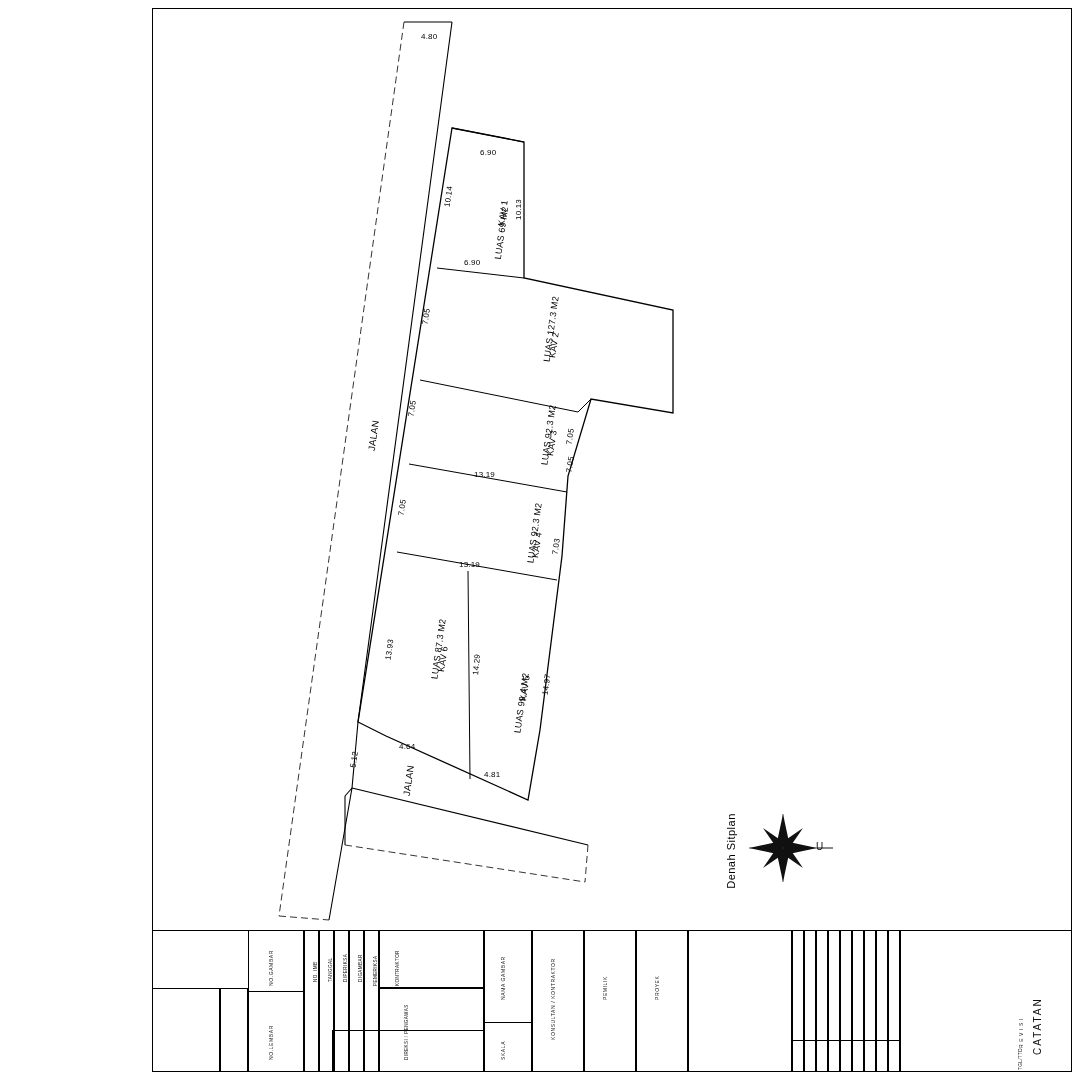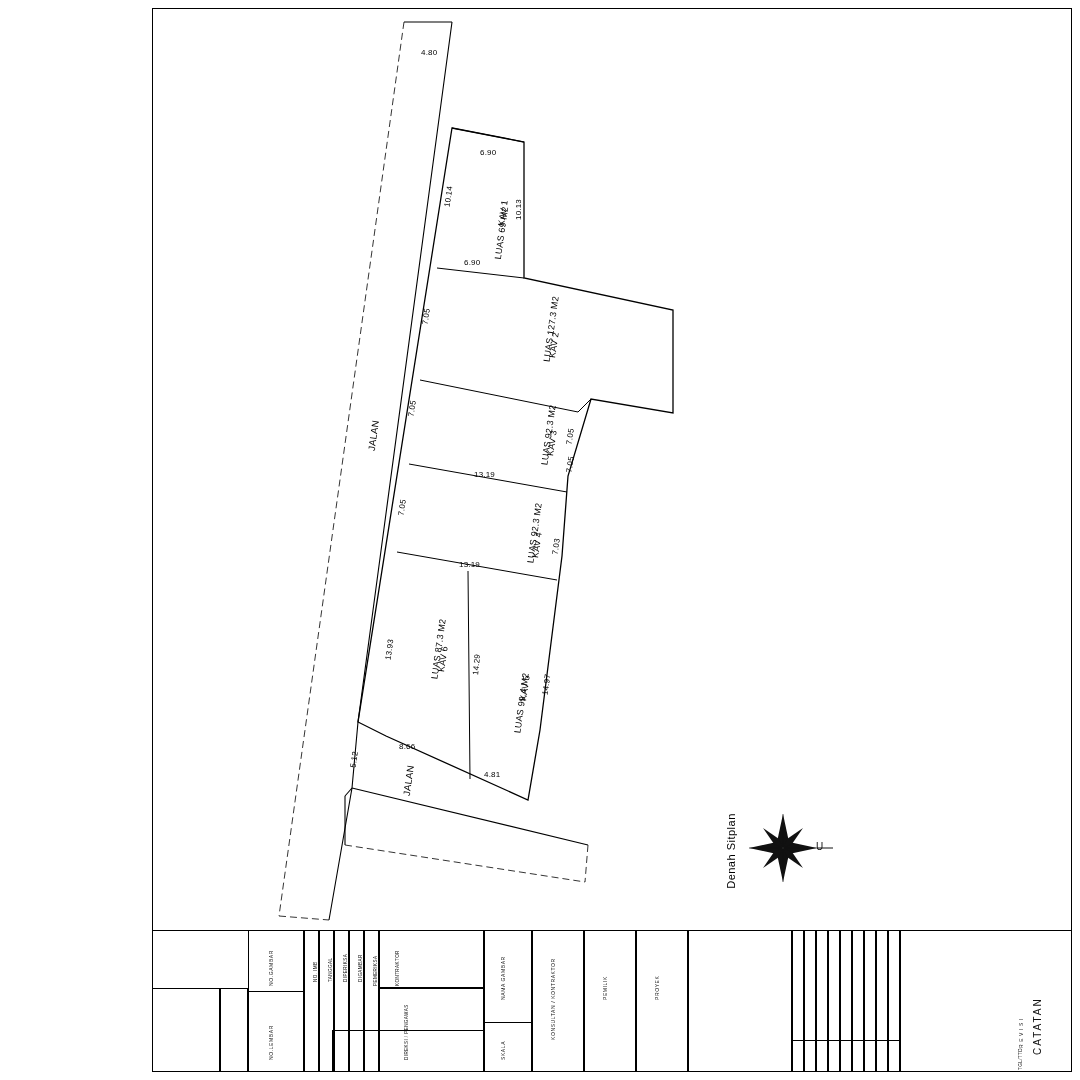--- a/index.html
+++ b/index.html
@@ -149,41 +149,41 @@
       <polygon points="-20,20 -9,4 0,0 -4,9" fill="#111"></polygon>
       <line x1="0" y1="-34" x2="0" y2="34" stroke="#111" stroke-width="0.6"></line>
       <line x1="-34" y1="0" x2="34" y2="0" stroke="#111" stroke-width="0.6"></line>
       <line x1="34" y1="0" x2="50" y2="0" stroke="#111" stroke-width="1"></line>
     </g>
   </svg>
 
   <div class="lbl big" style="left:358px; top:430px; transform:rotate(-82deg);">JALAN</div>
   <div class="lbl big" style="left:393px; top:775px; transform:rotate(-82deg);">JALAN</div>
 
-  <div class="lbl dim" style="left:421px; top:48px;">4.80</div>
+  <div class="lbl dim" style="left:421px; top:32px;">4.80</div>
 
   <div class="lbl dim" style="left:480px; top:148px;">6.90</div>
   <div class="lbl dim" style="left:438px; top:192px; transform:rotate(-82deg);">10.14</div>
   <div class="lbl dim" style="left:508px; top:205px; transform:rotate(-90deg);">10.13</div>
   <div class="lbl dim" style="left:464px; top:258px;">6.90</div>
 
   <div class="lbl dim" style="left:418px; top:312px; transform:rotate(-82deg);">7.05</div>
   <div class="lbl dim" style="left:404px; top:404px; transform:rotate(-82deg);">7.05</div>
   <div class="lbl dim" style="left:562px; top:432px; transform:rotate(-82deg);">7.05</div>
   <div class="lbl dim" style="left:562px; top:460px; transform:rotate(-82deg);">7.05</div>
   <div class="lbl dim" style="left:474px; top:470px;">13.19</div>
 
   <div class="lbl dim" style="left:394px; top:503px; transform:rotate(-82deg);">7.05</div>
   <div class="lbl dim" style="left:548px; top:542px; transform:rotate(-82deg);">7.03</div>
   <div class="lbl dim" style="left:459px; top:560px;">13.19</div>
 
   <div class="lbl dim" style="left:379px; top:645px; transform:rotate(-82deg);">13.93</div>
   <div class="lbl dim" style="left:466px; top:660px; transform:rotate(-84deg);">14.29</div>
   <div class="lbl dim" style="left:536px; top:680px; transform:rotate(-82deg);">14.97</div>
-  <div class="lbl dim" style="left:399px; top:742px;">8.66</div>
+  <div class="lbl dim" style="left:399px; top:742px;">4.64</div>
   <div class="lbl dim" style="left:484px; top:770px;">4.81</div>
   <div class="lbl dim" style="left:346px; top:755px; transform:rotate(-82deg);">5.12</div>
 
   <div class="lbl kav-title" style="left:490px; top:208px; transform:rotate(-82deg);">KAV 1</div>
   <div class="lbl kav-title" style="left:475px; top:228px; transform:rotate(-82deg);">LUAS 69 M2</div>
 
   <div class="lbl kav-title" style="left:541px; top:340px; transform:rotate(-82deg);">KAV 2</div>
   <div class="lbl kav-title" style="left:518px; top:324px; transform:rotate(-82deg);">LUAS 127.3 M2</div>
 
   <div class="lbl kav-title" style="left:539px; top:438px; transform:rotate(-82deg);">KAV 3</div>

